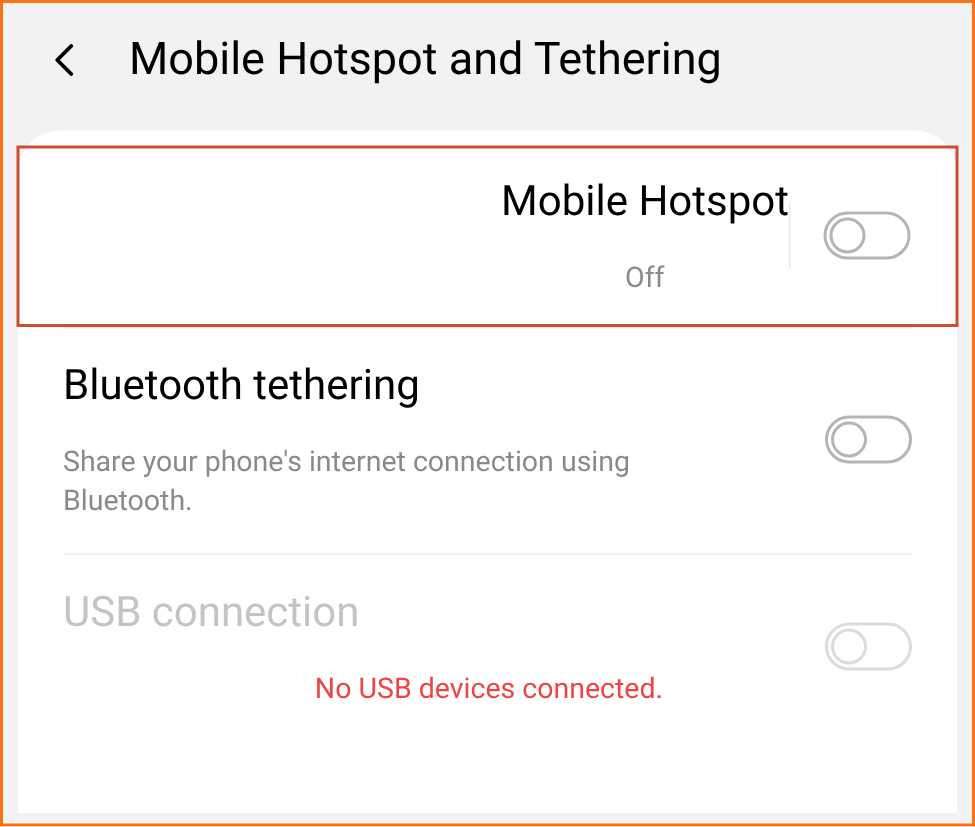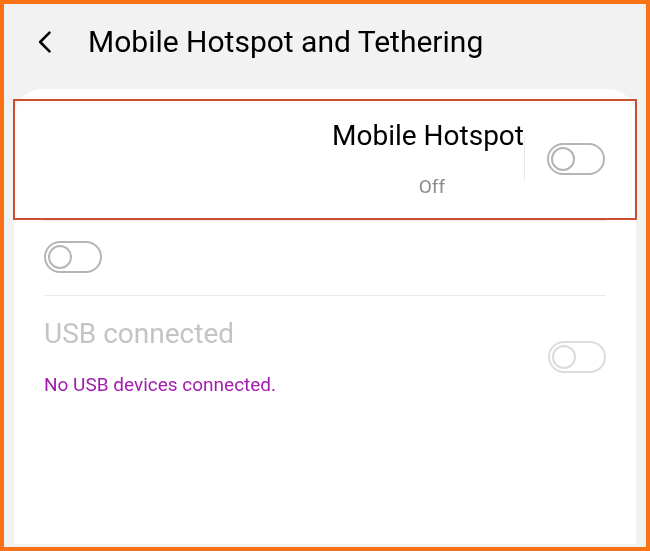--- a/index.html
+++ b/index.html
@@ -8,21 +8,21 @@
       box-sizing: border-box;
     }
     body {
       font-family: -apple-system, BlinkMacSystemFont, 'Segoe UI', Roboto, sans-serif;
       background: #f2f2f2;
       width: 650px;
       height: 551px;
       overflow: hidden;
     }
     .outer-border {
-      border: 4px solid #f97316;
+      border: 2px solid #f97316;
       width: 650px;
       height: 551px;
     }
     .header {
       display: flex;
       align-items: center;
       padding: 20px 18px 30px 28px;
       gap: 28px;
     }
     .back-icon {
@@ -71,21 +71,22 @@
       font-size: 19px;
       color: #8a8a8a;
       line-height: 1.35;
       margin-top: 20px;
       max-width: 400px;
     }
     .settings-row.disabled .settings-title {
       color: #c4c4c4;
     }
     .settings-row.disabled .settings-subtitle {
-      color: #a21caf;
+      color: #ef4444;
+      text-align: right;
     }
     .toggle-wrap {
       display: flex;
       align-items: center;
       gap: 22px;
     }
     .divider-vert {
       width: 1px;
       height: 44px;
       background: #e8e8e8;
@@ -145,32 +146,36 @@
         <div class="divider-vert"></div>
         <div class="toggle">
           <div class="toggle-knob"></div>
         </div>
       </div>
     </div>
 
     <div class="divider-horiz"></div>
 
     <div class="settings-row">
+      <div class="settings-text">
+        <div class="settings-title">Bluetooth tethering</div>
+        <div class="settings-subtitle">Share your phone's internet connection using Bluetooth.</div>
+      </div>
       <div class="toggle-wrap">
         <div class="toggle">
           <div class="toggle-knob"></div>
         </div>
       </div>
     </div>
 
     <div class="divider-horiz"></div>
 
     <div class="settings-row disabled">
       <div class="settings-text">
-        <div class="settings-title">USB connected</div>
+        <div class="settings-title">USB connection</div>
         <div class="settings-subtitle">No USB devices connected.</div>
       </div>
       <div class="toggle-wrap">
         <div class="toggle">
           <div class="toggle-knob"></div>
         </div>
       </div>
     </div>
 
   </div>

